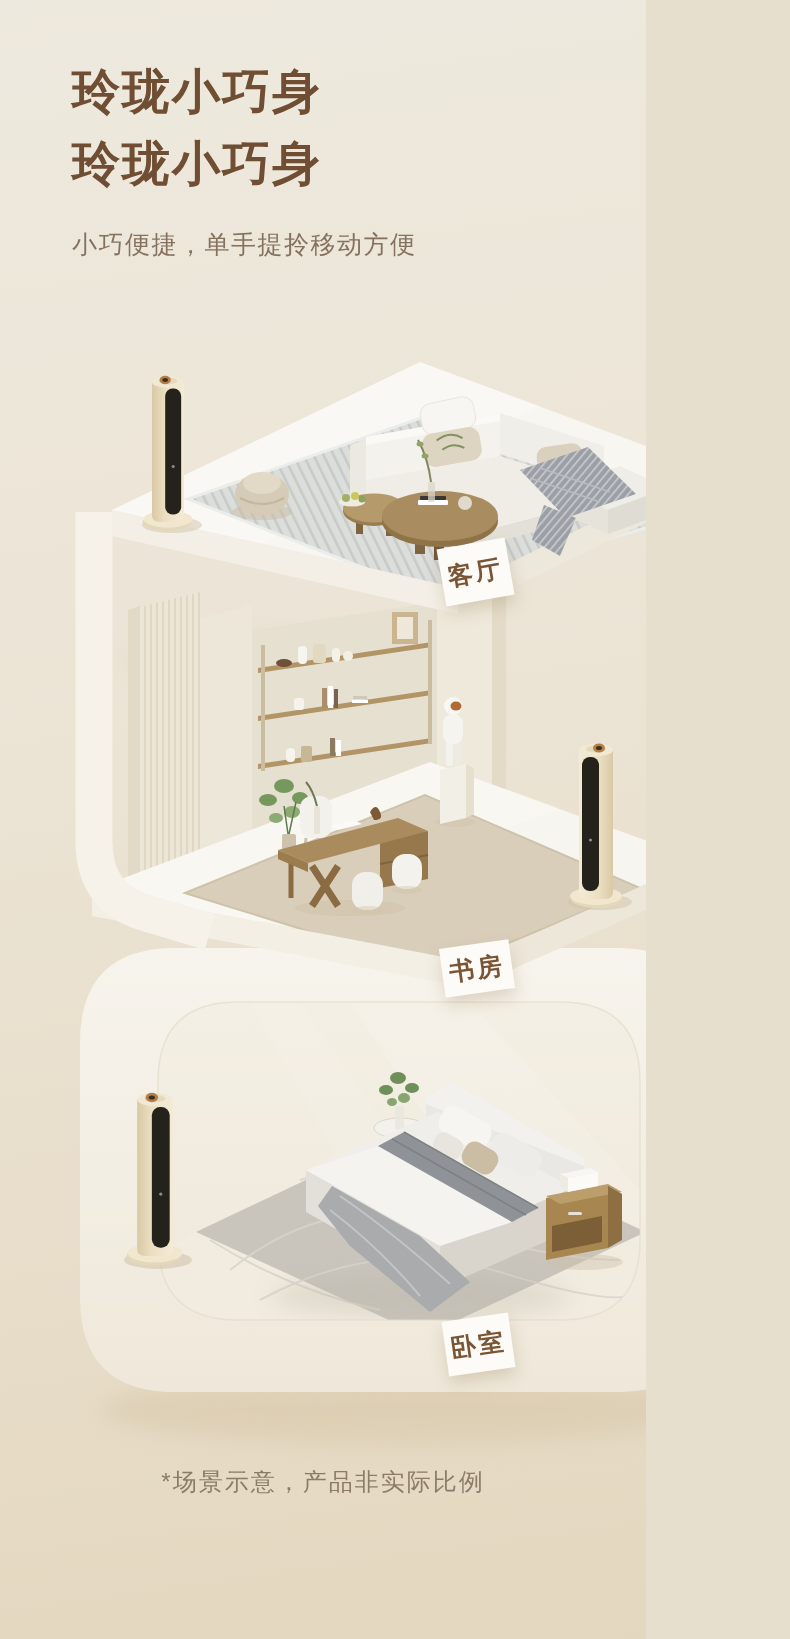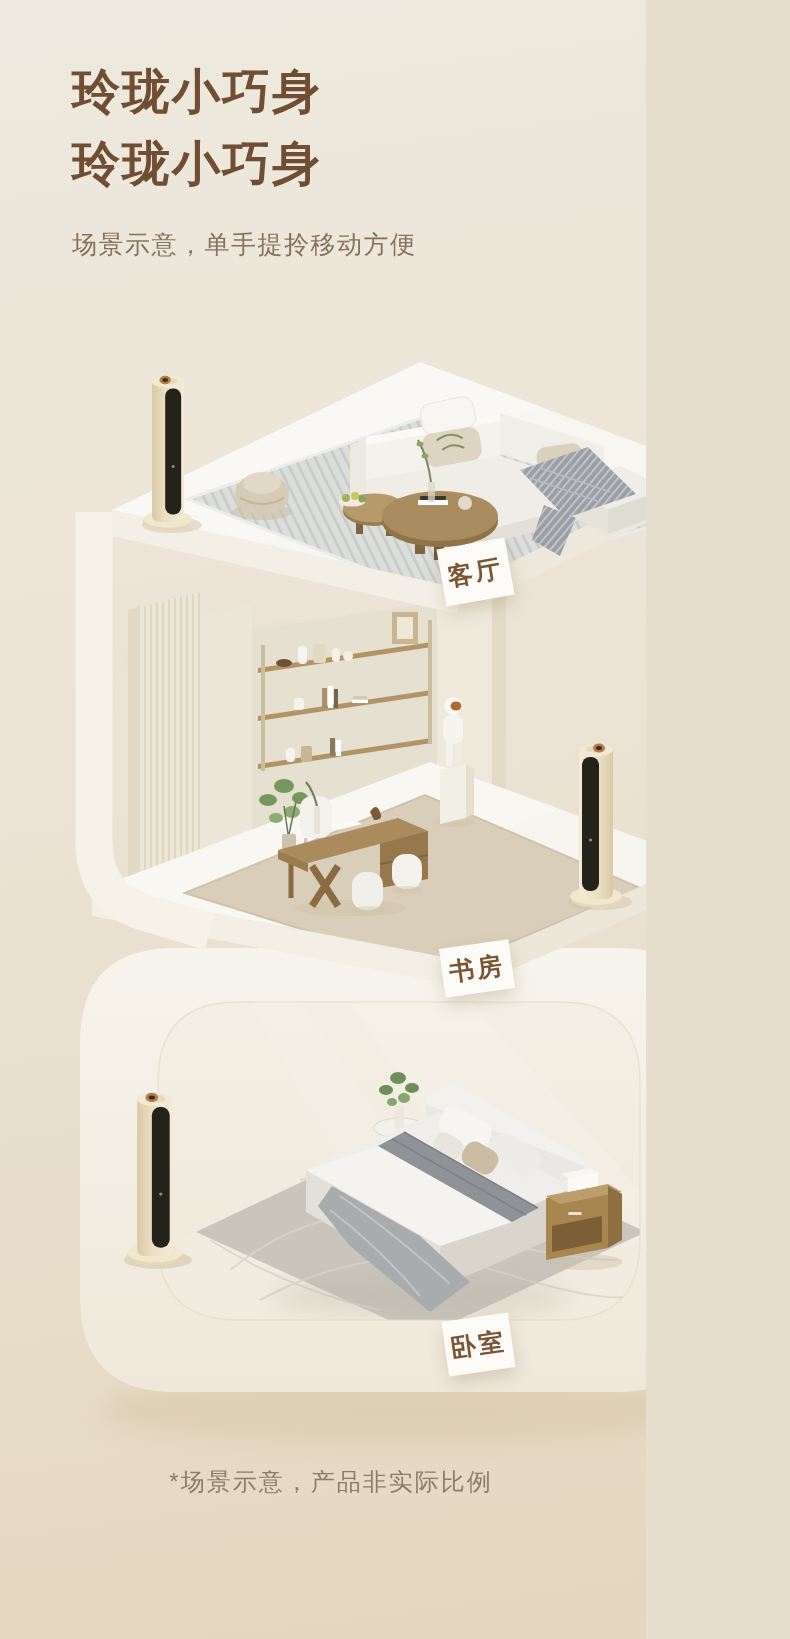--- a/index.html
+++ b/index.html
@@ -25,41 +25,41 @@
   .scene-label{
     position:absolute;display:flex;align-items:center;justify-content:center;
     background:#FCFBF7;color:#7A5535;font-weight:700;font-size:25px;letter-spacing:3px;
     box-shadow:0 8px 16px rgba(158,138,104,.30);
   }
   #label-living {left:441px;top:543px;width:69px;height:58px;transform:rotate(-10deg);}
   #label-study  {left:442px;top:944px;width:70px;height:49px;transform:rotate(-8deg);}
   #label-bedroom{left:445px;top:1317px;width:67px;height:55px;transform:rotate(-8deg);}
   .disclaimer{
     position:absolute;top:1466px;left:0;width:100%;text-align:center;
-    font-size:24px;color:#8C7B69;letter-spacing:2px;padding-left:8px;
+    font-size:24px;color:#8C7B69;letter-spacing:2px;
   }
 </style>
 </head>
 <body>
 
 <div class="page">
 
   <div class="title">
     <div>玲珑小巧身</div>
     <div>玲珑小巧身</div>
   </div>
 
   <div class="deco">
     <i class="side"></i>
     <i class="mid"></i>
     <i class="side"></i>
   </div>
 
   <div class="subtitle">
-    <div>场景示意，单手提拎移动方便</div>
+    <div>小巧便捷，单手提拎移动方便</div>
   </div>
 
   <svg class="scene-svg" width="790" height="1639" viewBox="0 0 790 1639">
     <defs>
       <linearGradient id="ringGrad" x1="0" y1="0" x2="0" y2="1">
         <stop offset="0" stop-color="#F7F4ED"></stop>
           <stop offset="1" stop-color="#EFE8DA"></stop>
       </linearGradient>
       <linearGradient id="bedBackGrad" x1="0" y1="0" x2="0" y2="1">
         <stop offset="0" stop-color="#F4EFE4"></stop>

